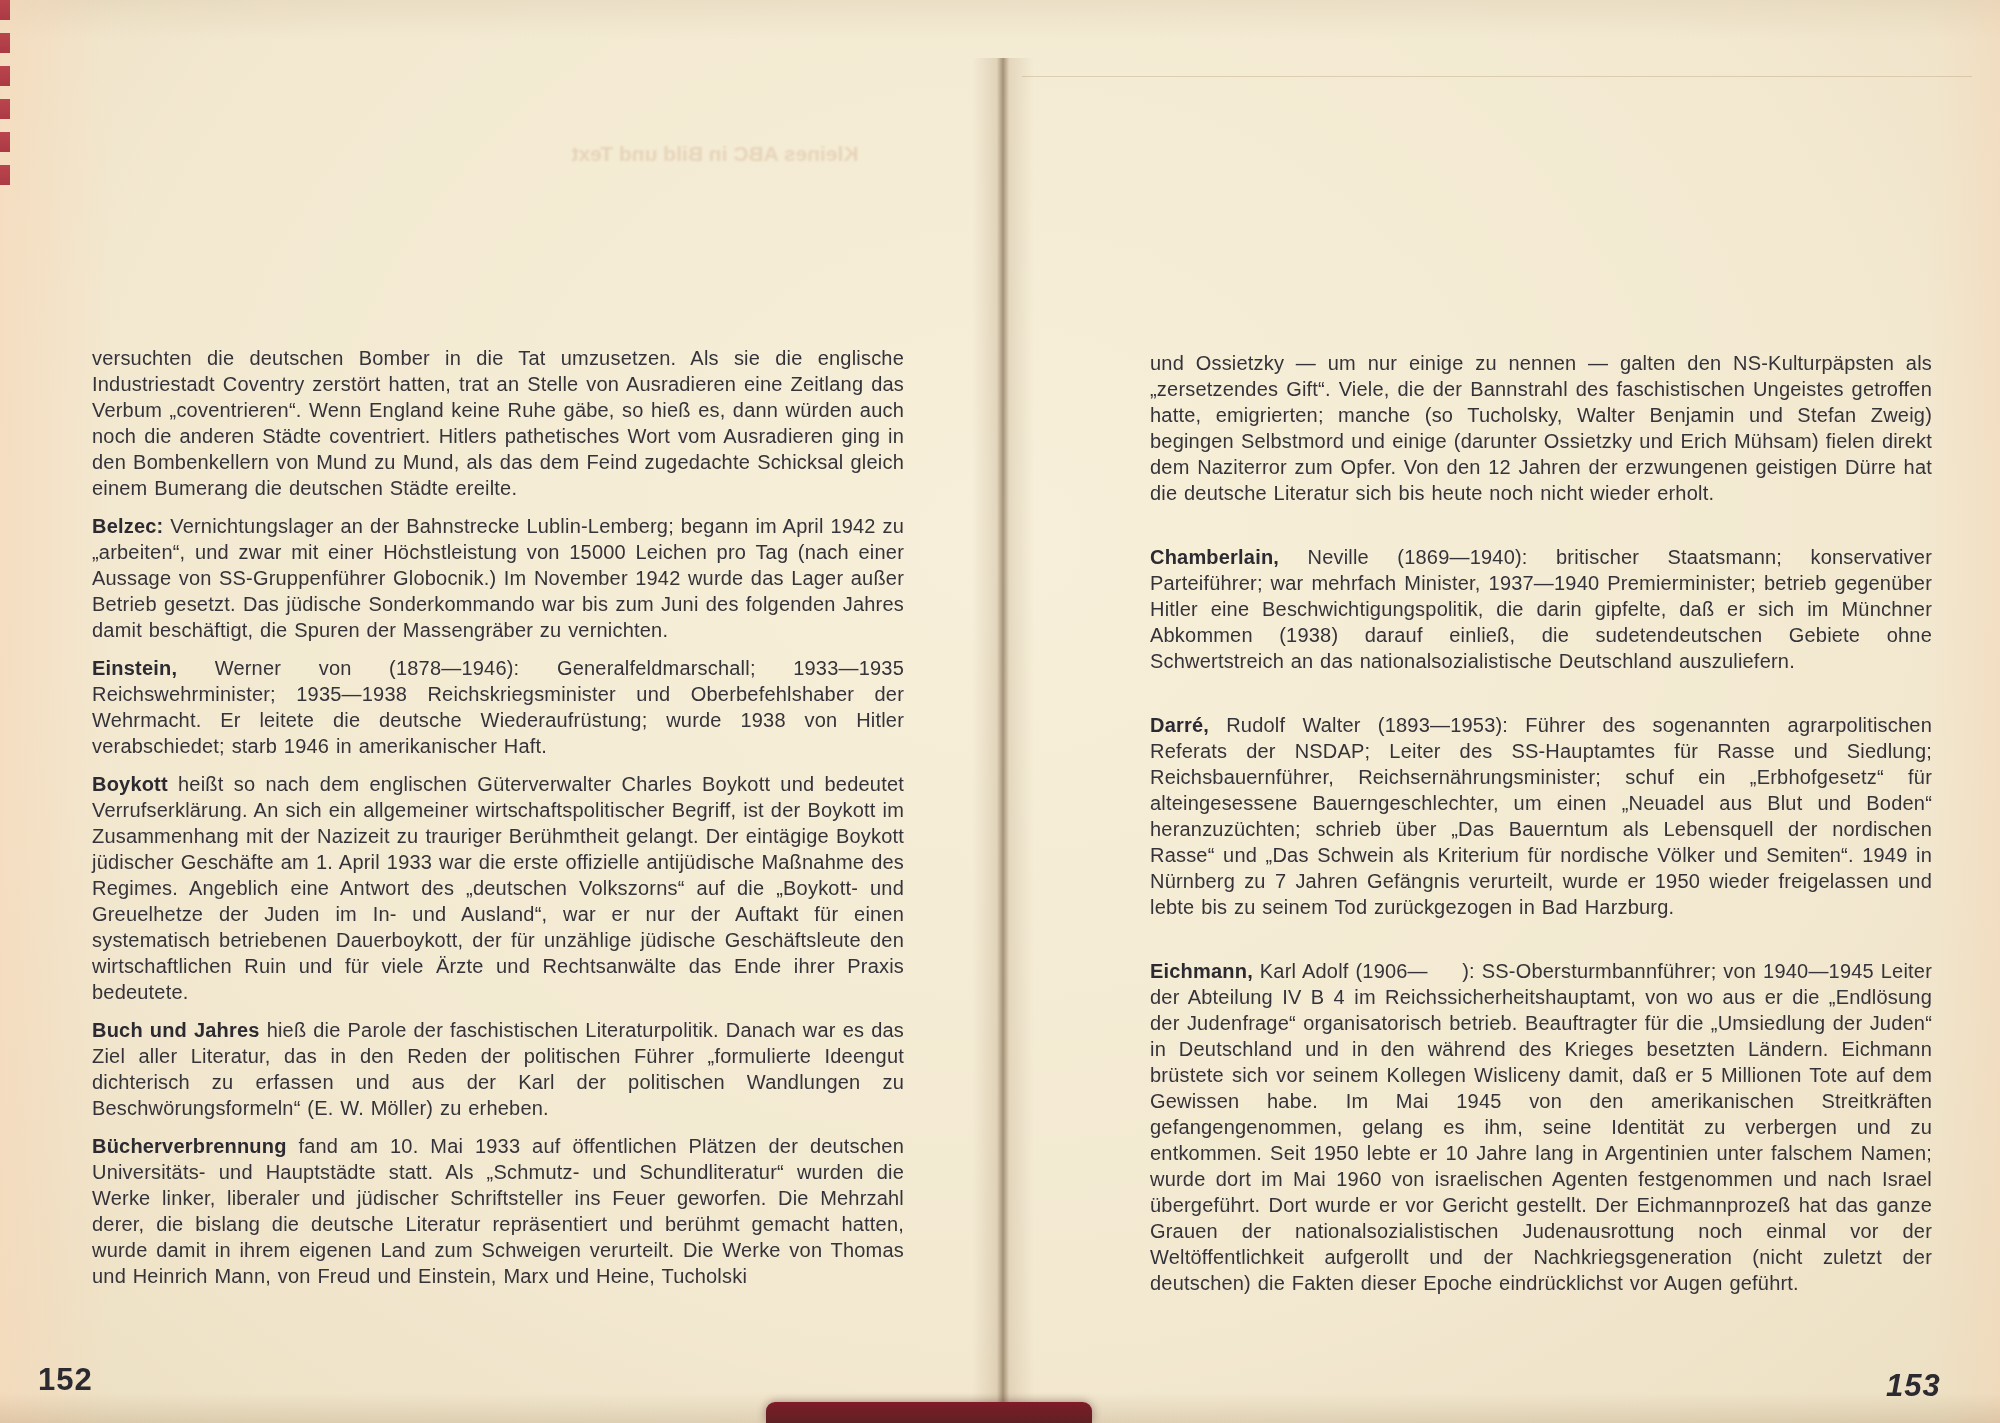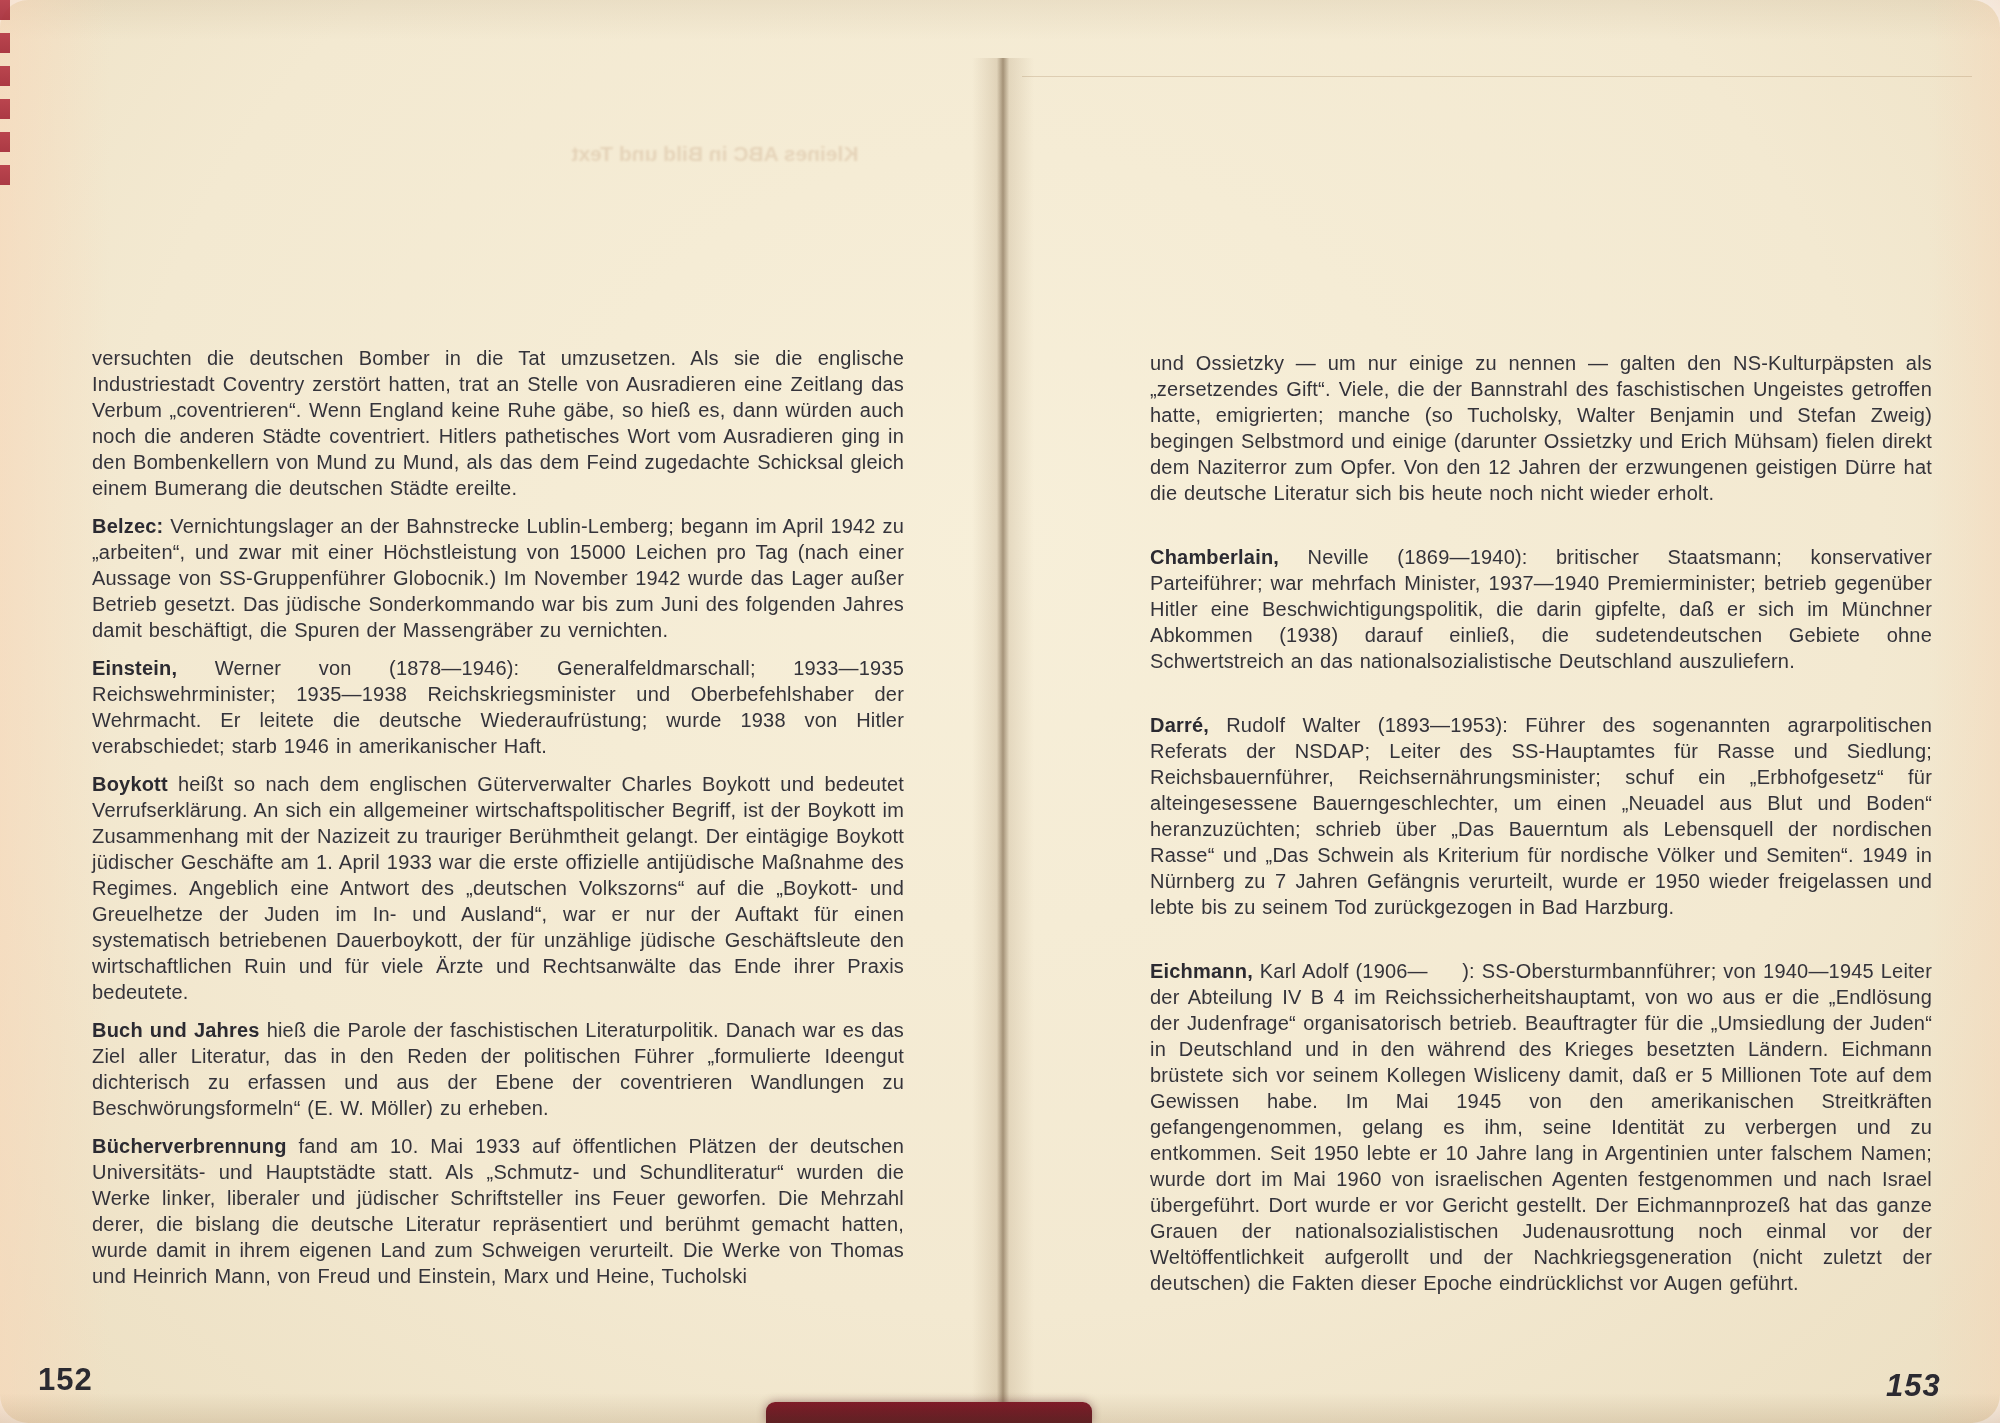--- a/index.html
+++ b/index.html
@@ -8,21 +8,20 @@
     width: 2000px;
     height: 1423px;
     overflow: hidden;
     font-family: "Liberation Sans", "DejaVu Sans", sans-serif;
   }
   .spread {
     position: absolute;
     inset: 0;
     background:
       radial-gradient(ellipse at 50% 38%, #f7efd9 0%, #f3e9d1 62%, #ecdfc2 100%);
-    border-radius: 28px;
   }
   
   .edge-left {
     position: absolute; left: 0; top: 0; width: 110px; height: 100%;
     background: linear-gradient(90deg, rgba(248,214,184,0.55), rgba(248,214,184,0));
     pointer-events: none;
   }
   .edge-right {
     position: absolute; right: 0; top: 0; width: 70px; height: 100%;
     background: linear-gradient(270deg, rgba(244,210,180,0.40), rgba(244,210,180,0));
@@ -112,21 +111,21 @@
   <div class="edge-left"></div>
   <div class="edge-right"></div>
 
   <div>
     <div class="show-through">Kleines ABC in Bild und Text</div>
     <div class="text-col left" id="left-col">
         <p class="para"><b class="term"></b><span>versuchten die deutschen Bomber in die Tat umzusetzen. Als sie die englische Industriestadt Coventry zerstört hatten, trat an Stelle von Ausradieren eine Zeitlang das Verbum „coventrieren“. Wenn England keine Ruhe gäbe, so hieß es, dann würden auch noch die anderen Städte coventriert. Hitlers pathetisches Wort vom Ausradieren ging in den Bombenkellern von Mund zu Mund, als das dem Feind zugedachte Schicksal gleich einem Bumerang die deutschen Städte ereilte.</span></p>
         <p class="para"><b class="term">Belzec:</b><span> Vernichtungslager an der Bahnstrecke Lublin-Lemberg; begann im April 1942 zu „arbeiten“, und zwar mit einer Höchstleistung von 15000 Leichen pro Tag (nach einer Aussage von SS-Gruppenführer Globocnik.) Im November 1942 wurde das Lager außer Betrieb gesetzt. Das jüdische Sonderkommando war bis zum Juni des folgenden Jahres damit beschäftigt, die Spuren der Massengräber zu vernichten.</span></p>
         <p class="para"><b class="term">Einstein,</b><span> Werner von (1878—1946): Generalfeldmarschall; 1933—1935 Reichswehrminister; 1935—1938 Reichskriegsminister und Oberbefehlshaber der Wehrmacht. Er leitete die deutsche Wiederaufrüstung; wurde 1938 von Hitler verabschiedet; starb 1946 in amerikanischer Haft.</span></p>
         <p class="para"><b class="term">Boykott</b><span> heißt so nach dem englischen Güterverwalter Charles Boykott und bedeutet Verrufserklärung. An sich ein allgemeiner wirtschaftspolitischer Begriff, ist der Boykott im Zusammenhang mit der Nazizeit zu trauriger Berühmtheit gelangt. Der eintägige Boykott jüdischer Geschäfte am 1. April 1933 war die erste offizielle antijüdische Maßnahme des Regimes. Angeblich eine Antwort des „deutschen Volkszorns“ auf die „Boykott- und Greuelhetze der Juden im In- und Ausland“, war er nur der Auftakt für einen systematisch betriebenen Dauerboykott, der für unzählige jüdische Geschäftsleute den wirtschaftlichen Ruin und für viele Ärzte und Rechtsanwälte das Ende ihrer Praxis bedeutete.</span></p>
-        <p class="para"><b class="term">Buch und Jahres</b><span> hieß die Parole der faschistischen Literaturpolitik. Danach war es das Ziel aller Literatur, das in den Reden der politischen Führer „formulierte Ideengut dichterisch zu erfassen und aus der Ebene der coventrieren Wandlungen zu Beschwörungsformeln“ (E. W. Möller) zu erheben.</span></p>
+        <p class="para"><b class="term">Buch und Jahres</b><span> hieß die Parole der faschistischen Literaturpolitik. Danach war es das Ziel aller Literatur, das in den Reden der politischen Führer „formulierte Ideengut dichterisch zu erfassen und aus der Karl der politischen Wandlungen zu Beschwörungsformeln“ (E. W. Möller) zu erheben.</span></p>
         <p class="para"><b class="term">Bücherverbrennung</b><span> fand am 10. Mai 1933 auf öffentlichen Plätzen der deutschen Universitäts- und Hauptstädte statt. Als „Schmutz- und Schundliteratur“ wurden die Werke linker, liberaler und jüdischer Schriftsteller ins Feuer geworfen. Die Mehrzahl derer, die bislang die deutsche Literatur repräsentiert und berühmt gemacht hatten, wurde damit in ihrem eigenen Land zum Schweigen verurteilt. Die Werke von Thomas und Heinrich Mann, von Freud und Einstein, Marx und Heine, Tucholski</span></p>
       </div>
     <div class="page-num left">152</div>
   </div>
 
   <div class="gutter"></div>
   <div class="page-edge-line"></div>
 
   <div>
     <div class="text-col right" id="right-col">

